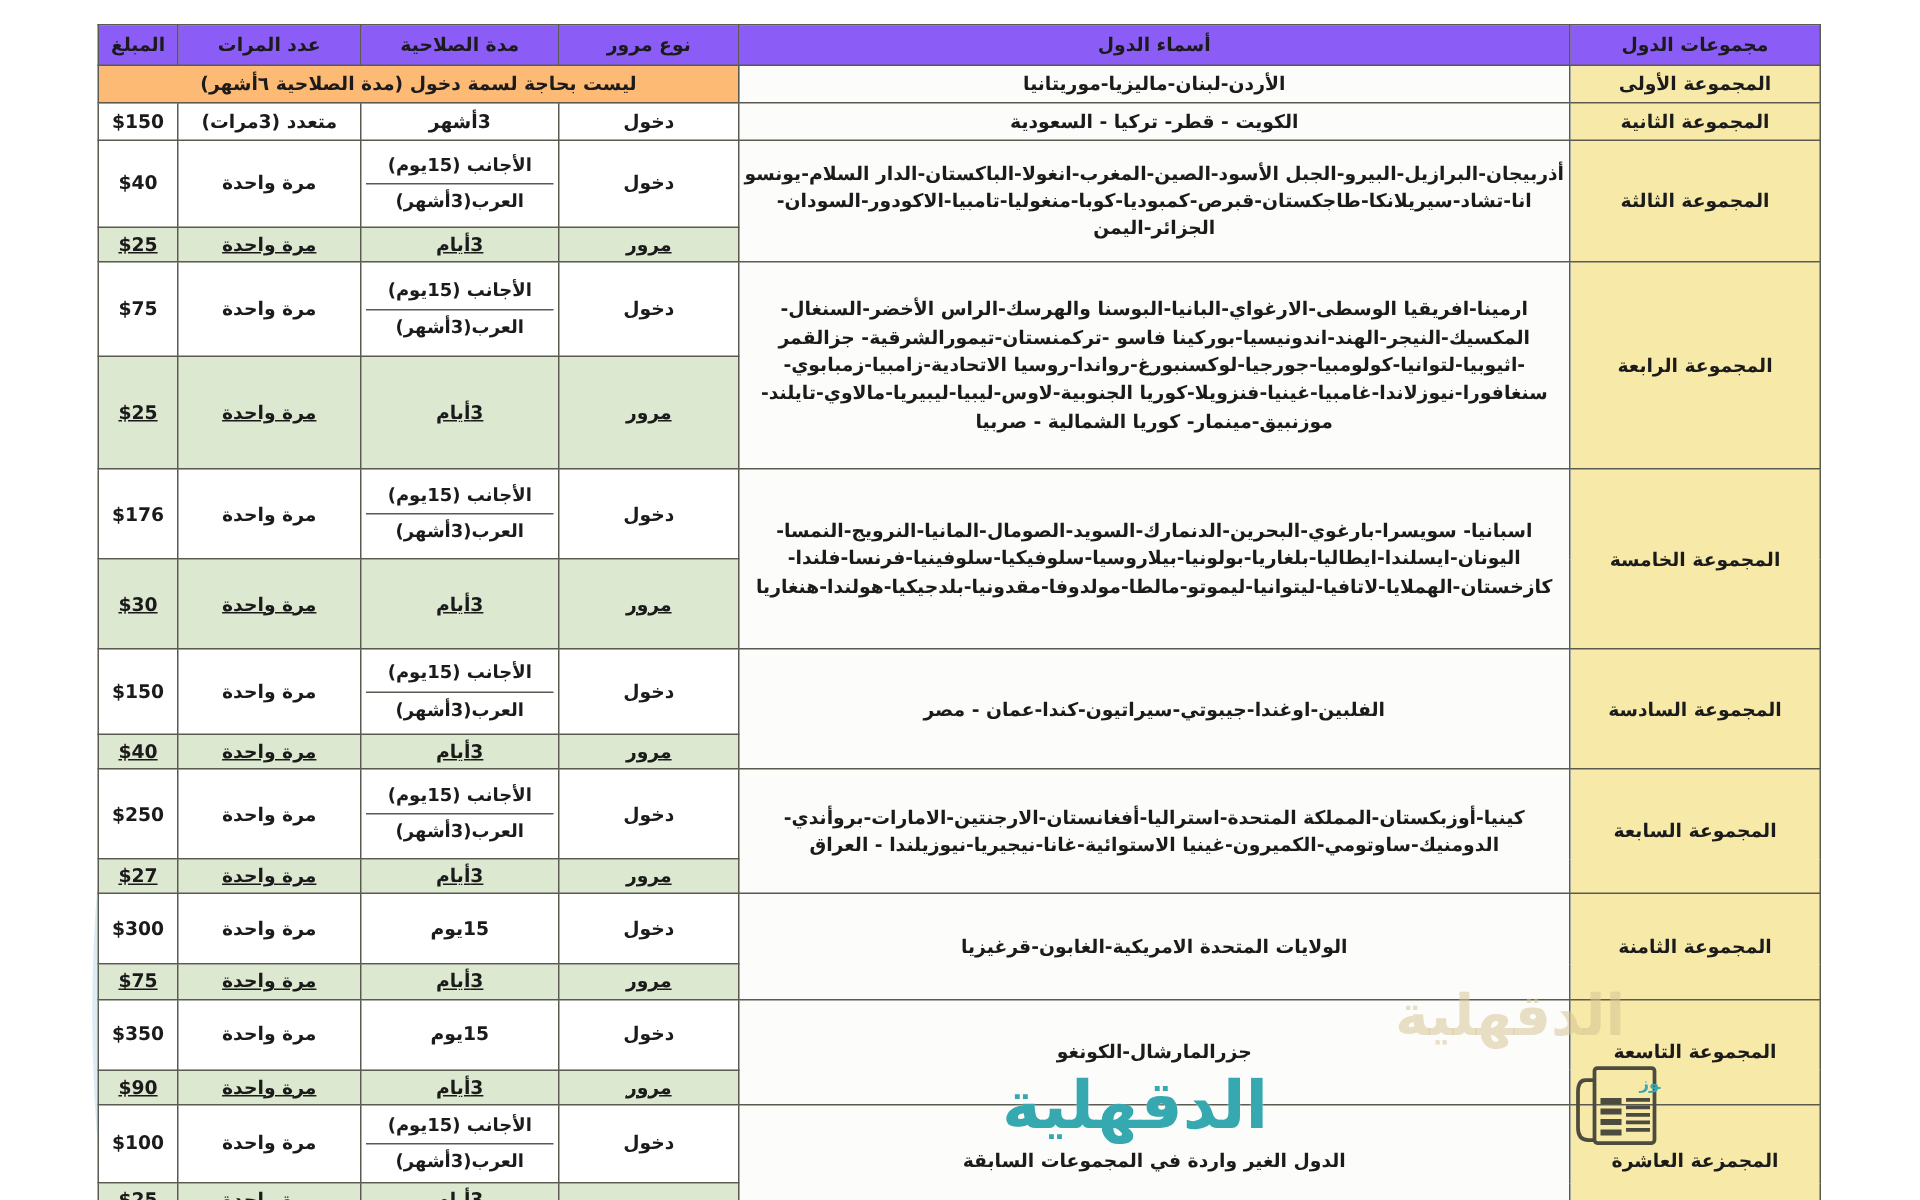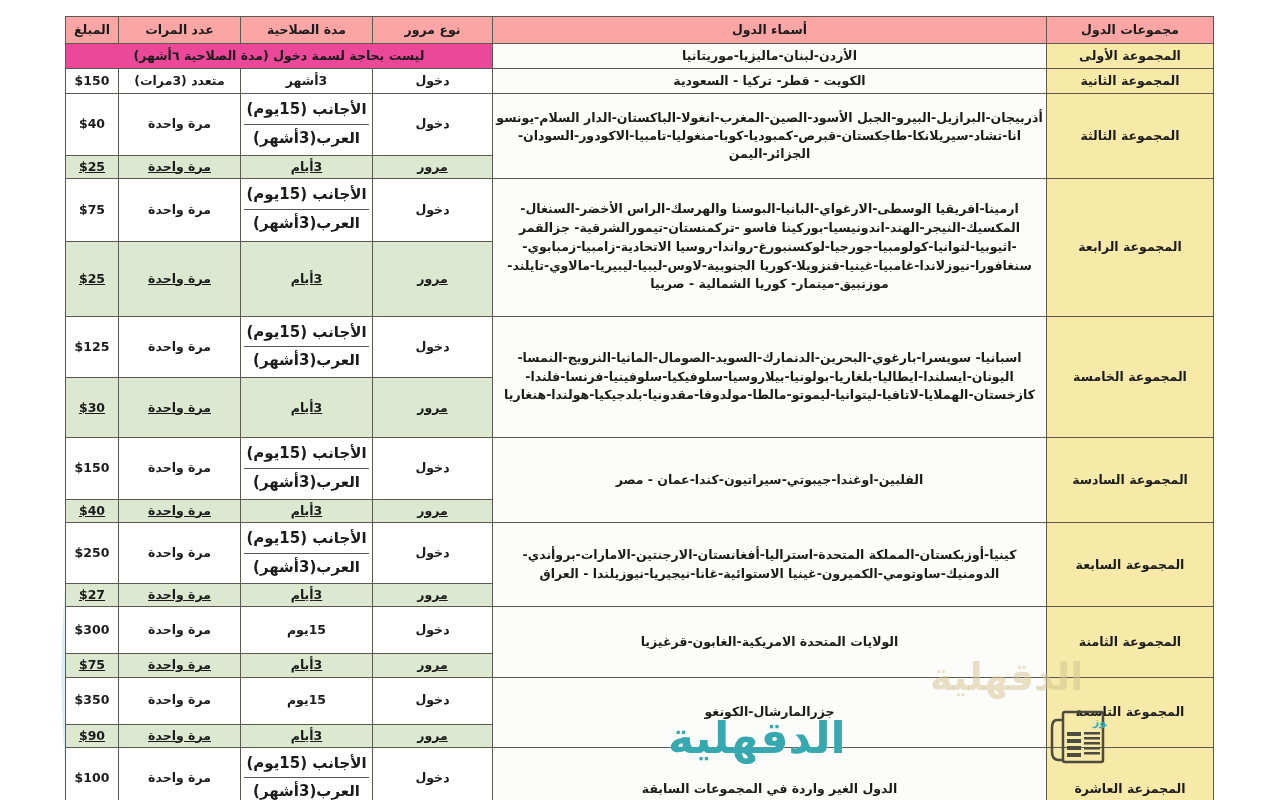--- a/index.html
+++ b/index.html
@@ -28,21 +28,21 @@
     padding:2px 3px;
     text-align:center;
     vertical-align:middle;
     font-size:12.5px;
     line-height:1.45;
     color:#1b1b1b;
     font-weight:bold;
     word-wrap:break-word;
   }
   th.hdr{
-    background:#fca5a5;
+    background:#8b5cf6;
     font-size:13.5px;
     height:22px;
     padding:3px 2px;
     margin-top:16px;
   }
   
   col.c-group{width:167px;}
   col.c-names{width:554px;}
   col.c-type{width:120px;}
   col.c-dur{width:132px;}
@@ -59,25 +59,25 @@
     padding:6px 10px;
     line-height:1.6;
   }
   td.names.tight{line-height:1.5;}
   tr.transit > td{background:#dde8d0;text-decoration:underline;}
   td.amt{font-size:12.5px;letter-spacing:0px;direction:ltr;}
   td.dur-split{padding:0;}
   .dur-split .sub{
     border-bottom:1px solid #5a5a50;
     padding:3px 2px;
-    font-size:15px;
+    font-size:12px;
   }
   .dur-split .sub:last-child{border-bottom:none;}
   td.nosim{
-    background:#ec4899;
+    background:#fdba74;
     font-size:12.5px;
   }
 
   
   .wm-text{
     position:absolute;
     left:668px; top:712px;
     font-size:44px;
     font-weight:bold;
     color:#35a8b0;
@@ -191,21 +191,21 @@
 
       <tr>
         <td class="group" rowspan="2">المجموعة الخامسة</td>
         <td class="names tight" rowspan="2" style="height:112px">اسبانيا- سويسرا-بارغوي-البحرين-الدنمارك-السويد-الصومال-المانيا-النرويج-النمسا-اليونان-ايسلندا-ايطاليا-بلغاريا-بولونيا-بيلاروسيا-سلوفيكيا-سلوفينيا-فرنسا-فلندا-كازخستان-الهملايا-لاتافيا-ليتوانيا-ليموتو-مالطا-مولدوفا-مقدونيا-بلدجيكيا-هولندا-هنغاريا</td>
         <td style="height:55px">دخول</td>
         <td class="dur-split">
           <div class="sub">الأجانب (15يوم)</div>
           <div class="sub">العرب(3أشهر)</div>
         </td>
         <td>مرة واحدة</td>
-        <td class="amt">$125</td>
+        <td class="amt">$176</td>
       </tr>
       <tr class="transit">
         <td style="height:55px">مرور</td>
         <td>3أيام</td>
         <td>مرة واحدة</td>
         <td class="amt">$30</td>
       </tr>
 
       <tr>
         <td class="group" rowspan="2">المجموعة السادسة</td>

